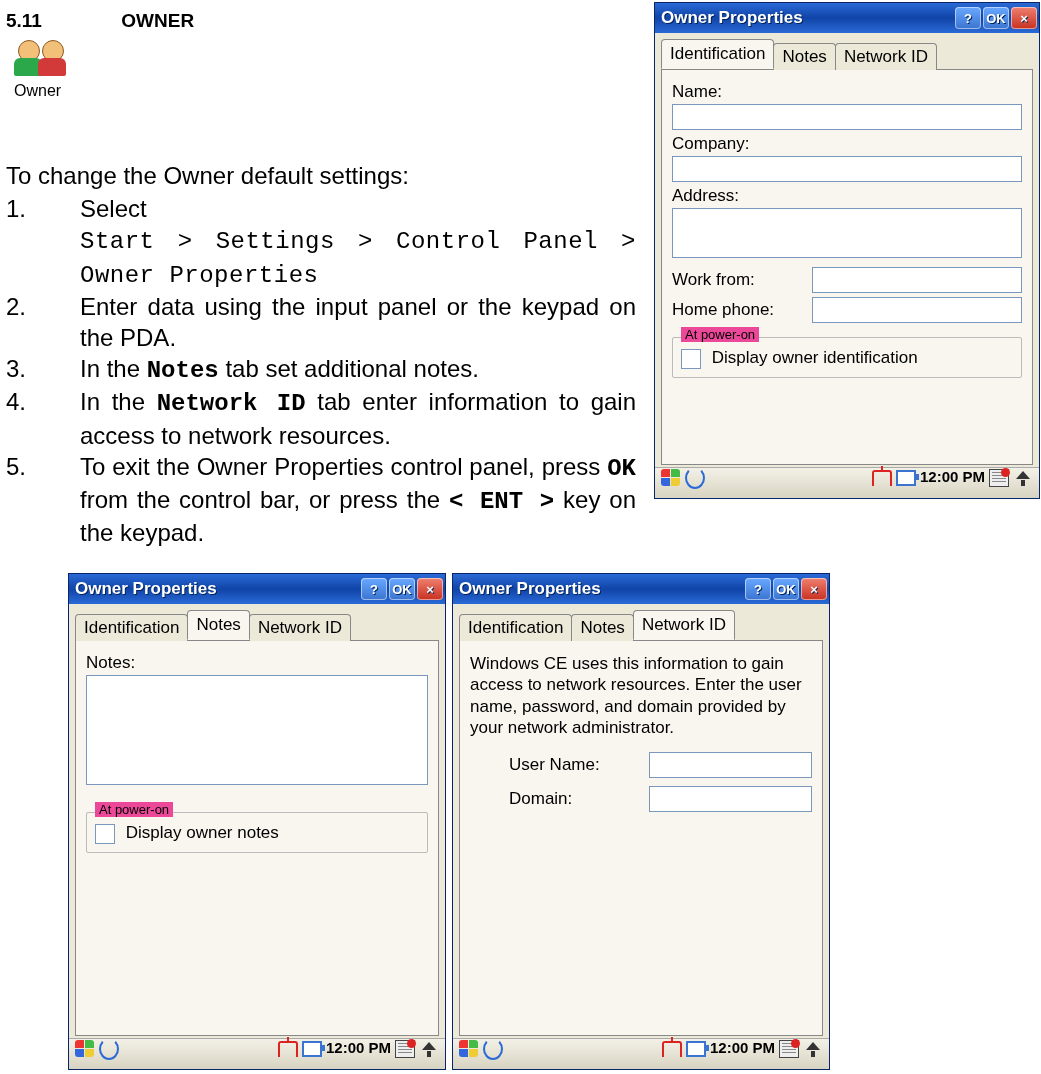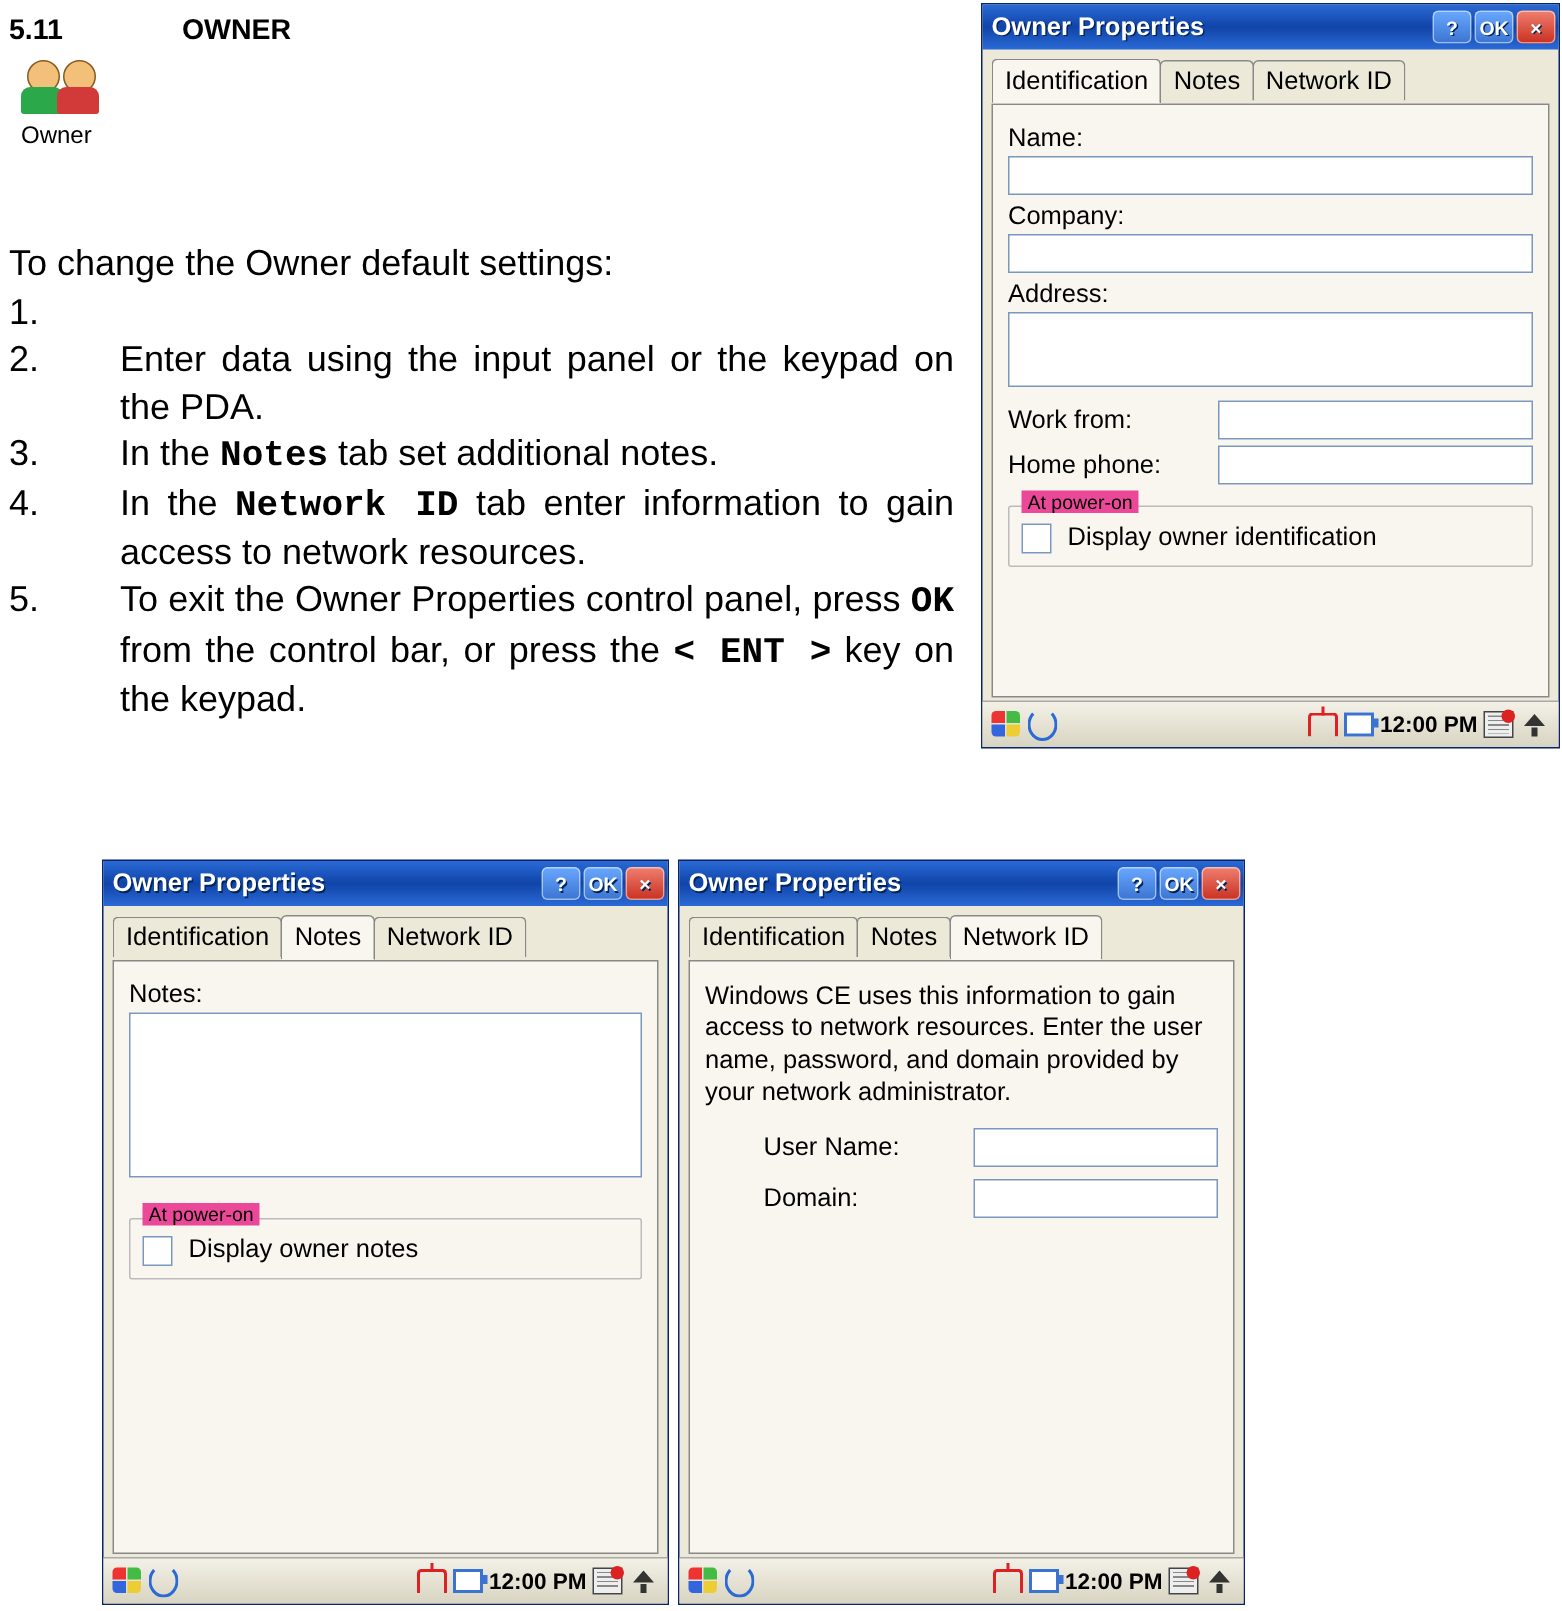--- a/index.html
+++ b/index.html
@@ -125,21 +125,21 @@
   .tbtn-ok   { background: linear-gradient(#6aa8ff,#3a74d0); color: #fff; width:28px;}
   .tbtn-close{ background: linear-gradient(#f08070,#c83020); color: #fff; width:24px;}
   .ce-body {
     font-family: Tahoma, Arial, sans-serif;
     font-size: 17px;
     color: #000;
   }
   
   .ce-tabs {
     display: flex;
-    align-items: flex-start;
+    align-items: flex-end;
     padding: 6px 6px 0 6px;
     gap: 0;
   }
   .ce-tab {
     border: 1px solid #888;
     border-bottom: none;
     border-radius: 4px 4px 0 0;
     padding: 3px 8px 3px 8px;
     background: #ece9d8;
     font-size: 17px;
@@ -220,21 +220,21 @@
     margin-right: 6px;
   }
   
   .ce-taskbar {
     position: absolute;
     left: 0; right: 0; bottom: 0;
     height: 30px;
     background: linear-gradient(to bottom, #f3f1e7 0%, #d8d4c2 100%);
     border-top: 1px solid #aaa;
     display: flex;
-    align-items: center;
+    align-items: flex-start;
     padding: 0 4px;
     font-family: Tahoma, Arial, sans-serif;
     font-size: 14px;
   }
   .ce-taskbar .spacer { flex: 1; }
   .ce-taskbar .tray-icon {
     width: 20px; height: 20px;
     margin: 0 2px;
     display: flex; align-items: center; justify-content: center;
   }
@@ -322,20 +322,24 @@
       <div class="owner-icon-label">Owner</div>
     </div>
 
     <div class="intro">
       <p>To change the Owner default settings:</p>
     </div>
 
     <div class="steps">
       <div class="step">
         <div class="step-num">1.</div>
+        <div class="step-body">
+          <span>Select</span><br>
+          <span class="mono" style="letter-spacing:0.5px;">Start &gt; Settings &gt; Control Panel &gt; Owner Properties</span>
+        </div>
       </div>
       <div class="step">
         <div class="step-num">2.</div>
         <div class="step-body">Enter data using the input panel or the keypad on the PDA.</div>
       </div>
       <div class="step">
         <div class="step-num">3.</div>
         <div class="step-body">
           <span>In the </span><span class="monob">Notes</span><span> tab set additional notes.</span>
         </div>

